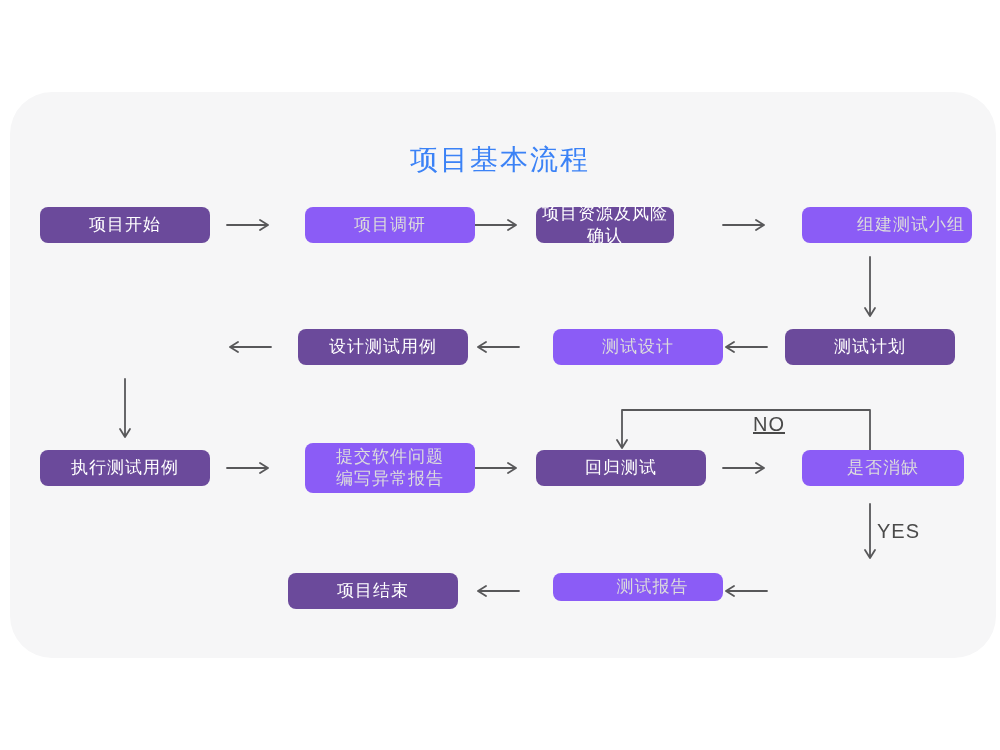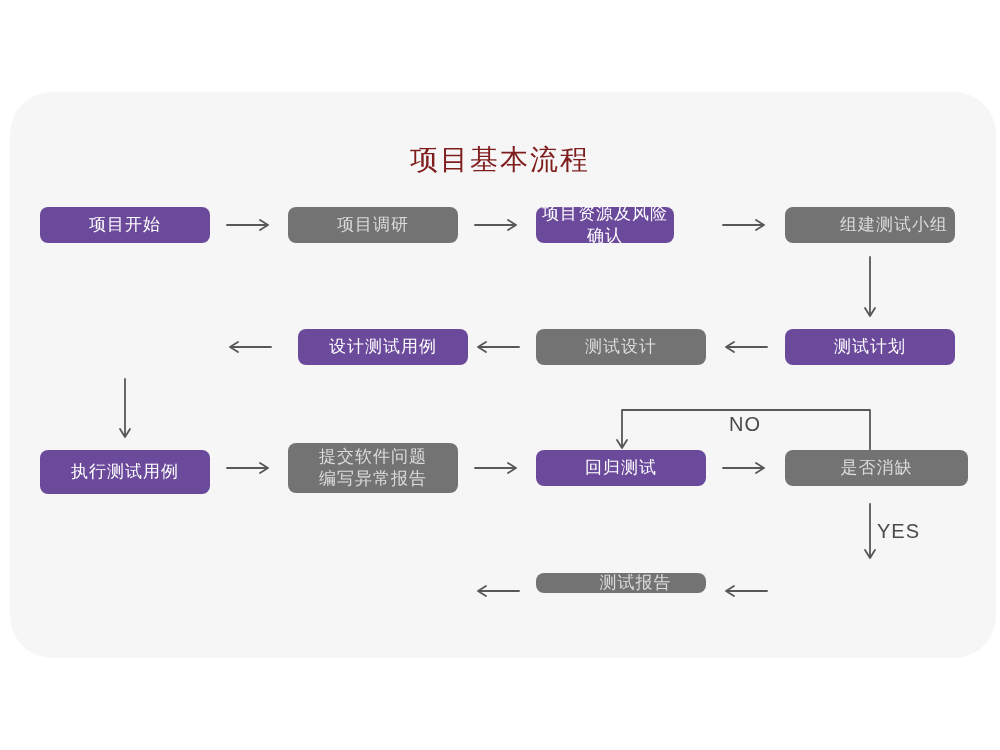--- a/index.html
+++ b/index.html
@@ -21,59 +21,59 @@
     border-radius: 42px;
   }
   .title {
     position: absolute;
     left: 0;
     top: 141px;
     width: 1000px;
     text-align: center;
     font-size: 28px;
     font-weight: 500;
-    color: #7f1d1d;
+    color: #3b82f6;
     letter-spacing: 2px;
     margin: 0;
   }
   .node {
     position: absolute;
     display: flex;
     align-items: center;
     justify-content: center;
     border-radius: 8px;
     font-size: 17px;
     letter-spacing: 1px;
     text-align: center;
     white-space: pre-line;
     line-height: 1.3;
     box-sizing: border-box;
   }
   .node.purple { background: #6b4a9b; color: #ffffff; }
-  .node.gray   { background: #737373; color: #dcdcdc; }
+  .node.gray   { background: #8b5cf6; color: #dcdcdc; margin-left: 17px; }
   .arrow-layer {
     position: absolute;
     left: 0; top: 0;
     width: 1000px; height: 750px;
     pointer-events: none;
   }
   .arrow-layer path {
     fill: none;
     stroke: #58585a;
     stroke-width: 1.8;
     stroke-linecap: round;
     stroke-linejoin: round;
   }
   .edge-label {
     position: absolute;
     font-size: 20px;
     color: #4a4a4a;
     letter-spacing: 1px;
   }
-  .edge-label.no  { left: 705px; top: 413px; width: 80px; text-align: center; }
+  .edge-label.no  { left: 705px; top: 413px; width: 80px; text-align: right; text-decoration: underline; }
   .edge-label.yes { left: 877px; top: 520px; }
 </style>
 </head>
 <body>
 
 <div class="canvas">
 
   <div class="card"></div>
 
   <h1 class="title">项目基本流程</h1>
@@ -106,24 +106,25 @@
 
   <div class="node purple" style="left:40px;  top:207px; width:170px; height:36px;">项目开始</div>
   <div class="node gray" style="left:288px; top:207px; width:170px; height:36px;">项目调研</div>
   <div class="node purple" style="left:536px; top:207px; width:138px; height:36px;">项目资源及风险确认</div>
   <div class="node gray" style="left:785px; top:207px; width:170px; height:36px;padding-left:48px;">组建测试小组</div>
 
   <div class="node gray" style="left:536px; top:329px; width:170px; height:36px;">测试设计</div>
   <div class="node purple" style="left:785px; top:329px; width:170px; height:36px;">测试计划</div>
   <div class="node purple" style="left:288px; top:329px; width:170px; height:36px;margin-left:10px;">设计测试用例</div>
 
-  <div class="node purple" style="left:40px;  top:450px; width:170px; height:44px;">执行测试用例</div>
+  <div class="node purple" style="left:40px;  top:450px; width:170px; height:36px;">执行测试用例</div>
   <div class="node gray" style="left:288px; top:443px; width:170px; height:50px;">提交软件问题
 编写异常报告</div>
   <div class="node purple" style="left:536px; top:450px; width:170px; height:36px;">回归测试</div>
-  <div class="node gray" style="left:785px; top:450px; width:183px; height:36px;">是否消缺</div>
+  <div class="node gray" style="left:785px; top:450px; width:162px; height:36px;">是否消缺</div>
 
-  <div class="node gray" style="left:536px; top:573px; width:170px; height:20px;padding-left:29px;">测试报告</div>
+  <div class="node gray" style="left:536px; top:573px; width:170px; height:28px;padding-left:29px;">测试报告</div>
+  <div class="node purple" style="left:288px; top:573px; width:170px; height:36px;">项目结束</div>
 
   <div class="edge-label no">NO</div>
   <div class="edge-label yes">YES</div>
 
 </div>
 
 </body></html>

